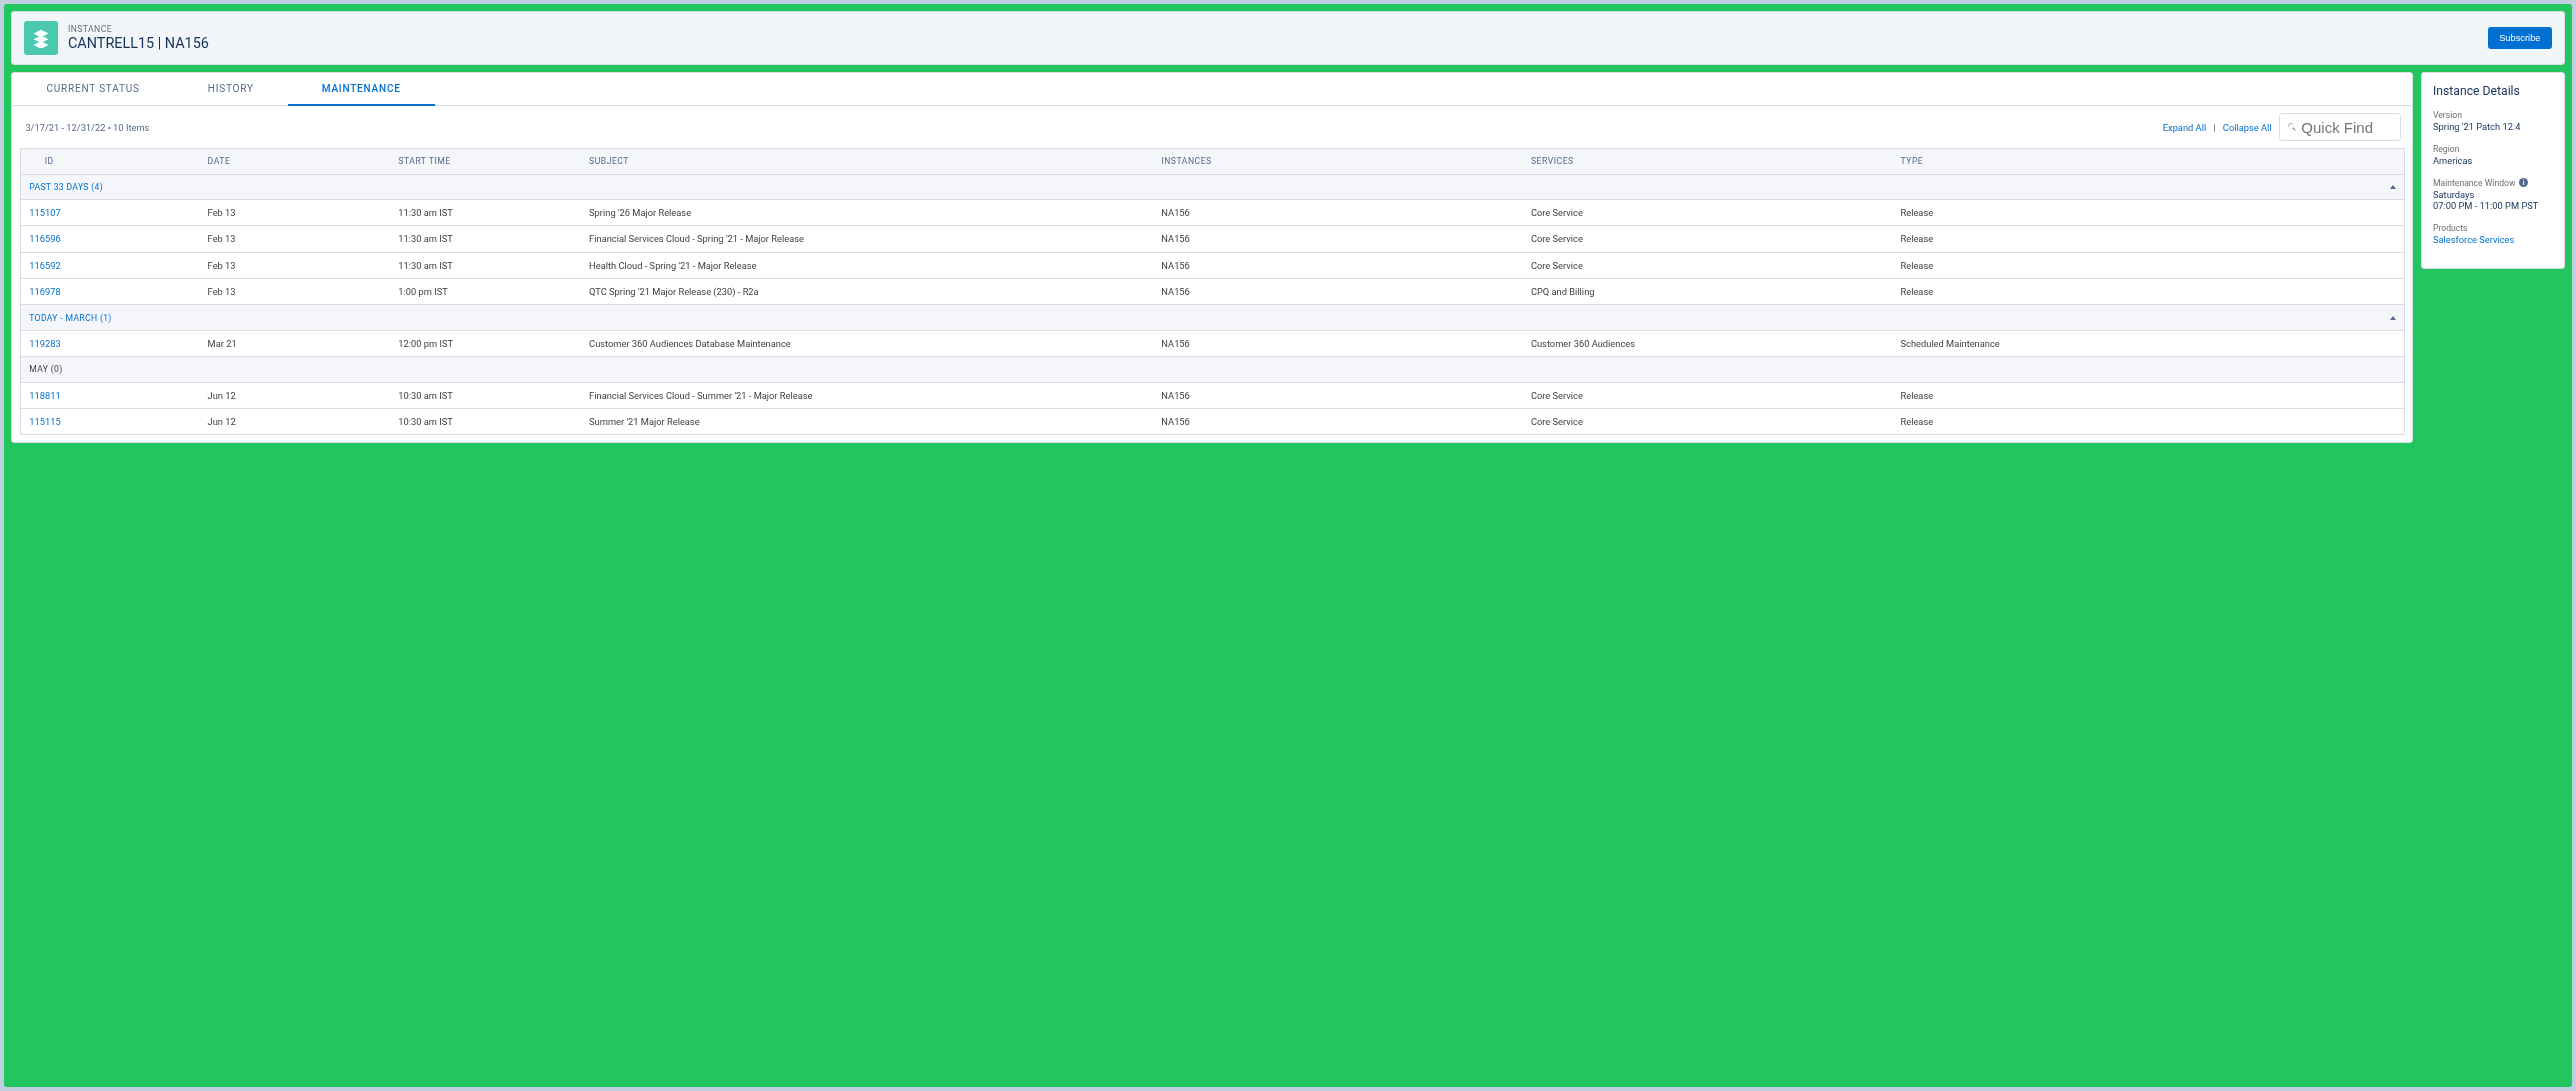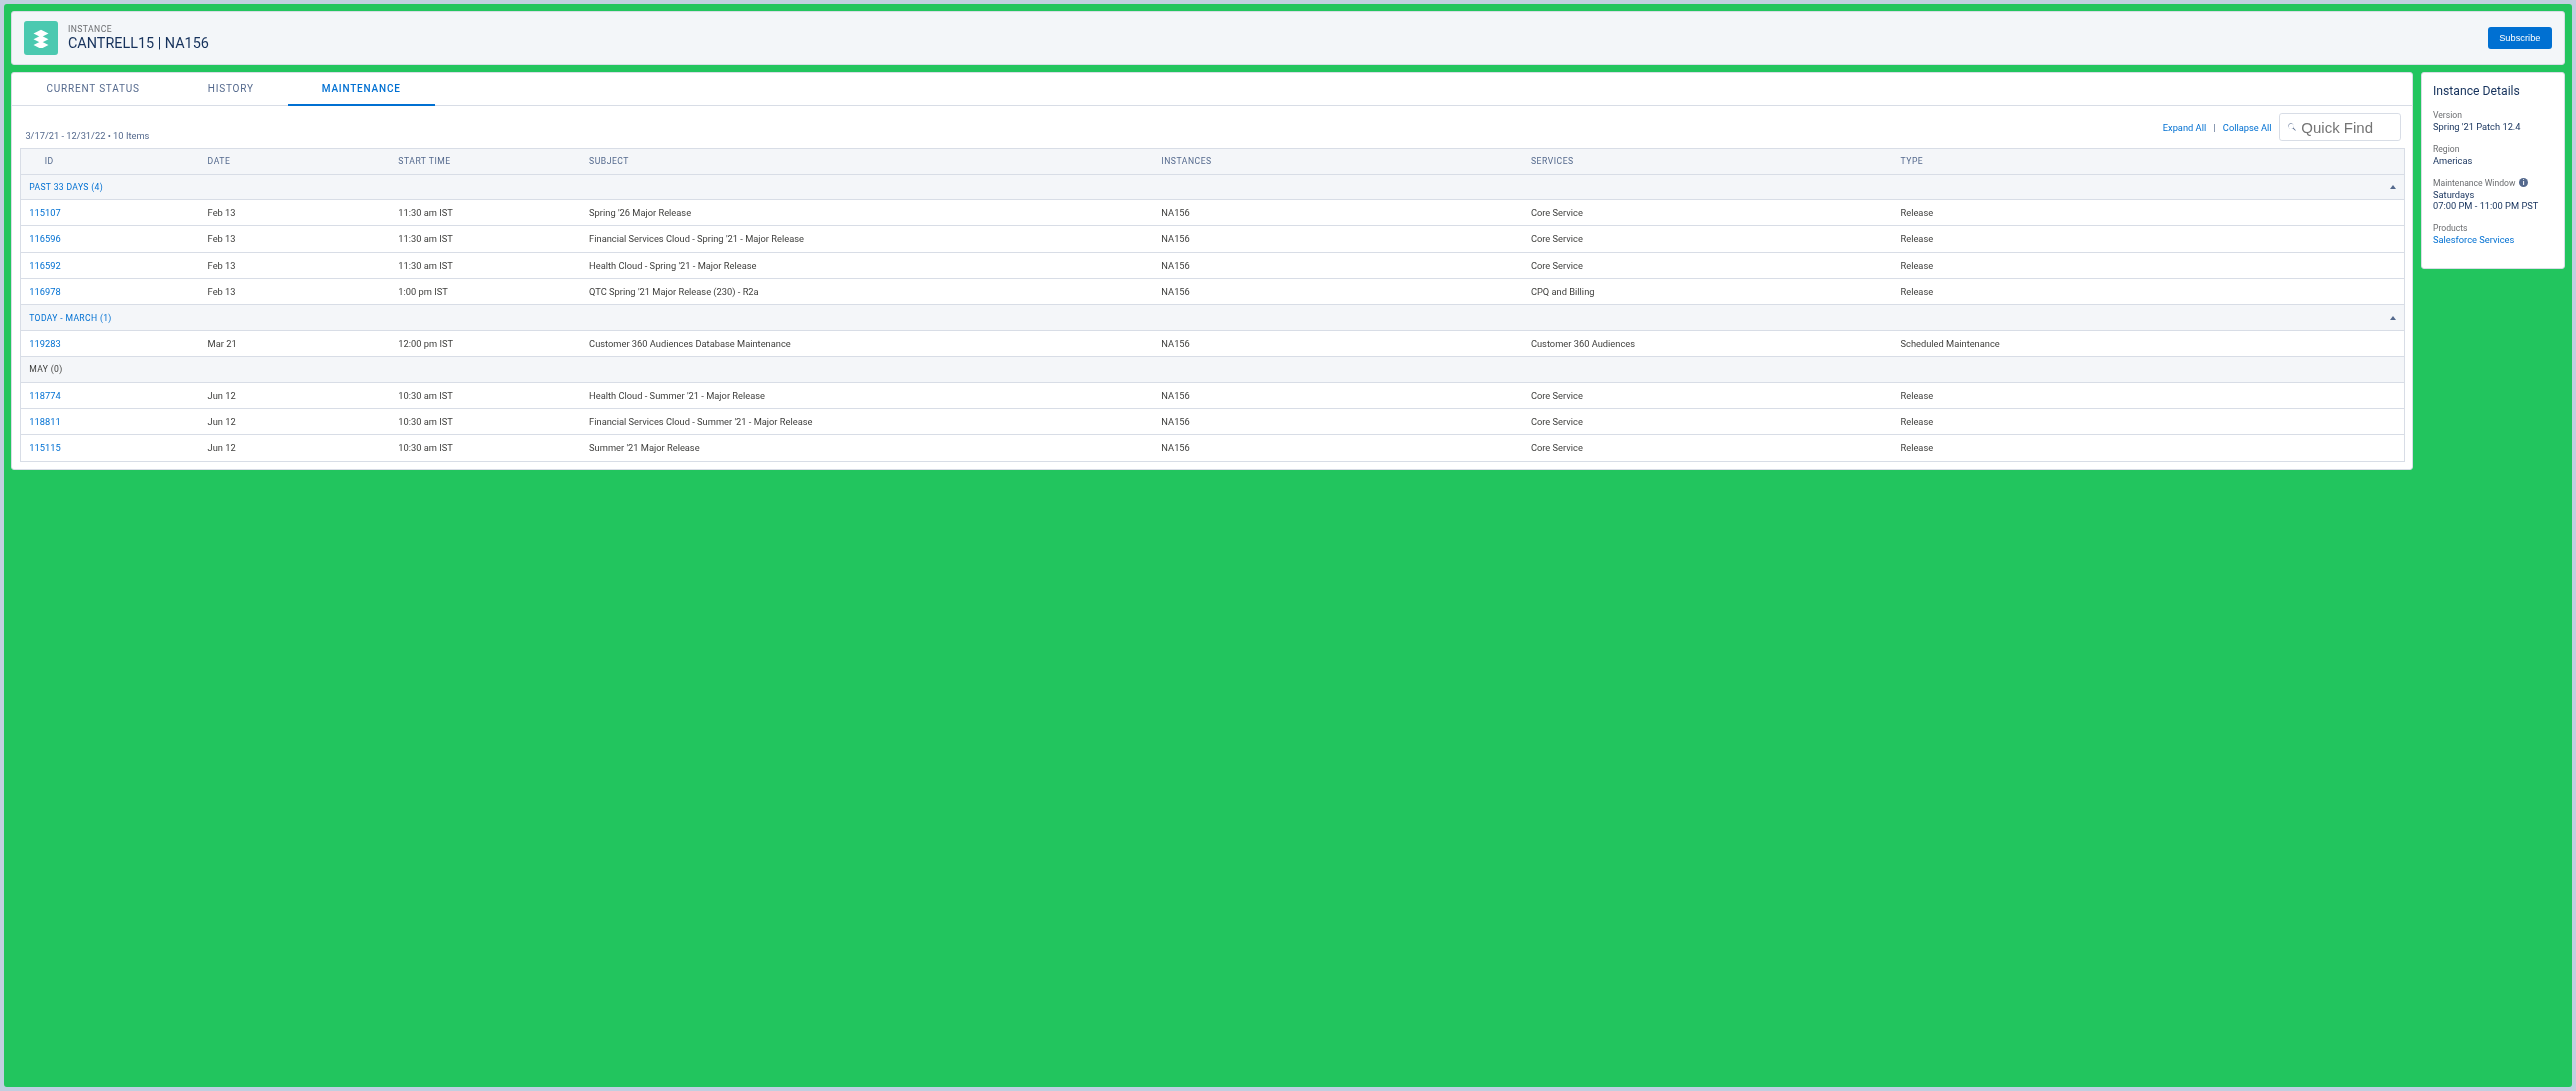--- a/index.html
+++ b/index.html
@@ -78,21 +78,21 @@
     border-bottom: 2.2px solid transparent;
     margin-bottom: -0.7px;
   }
   .tab.active {
     color: #0070d2;
     border-bottom-color: #0070d2;
     font-weight: 500;
   }
   .toolbar {
     display: flex;
-    align-items: flex-end;
+    align-items: center;
     justify-content: space-between;
     padding: 7.2px 11.5px;
   }
   .range-text { color: #54698d; font-size: 9.3px; }
   .toolbar-right { display: flex; align-items: center; gap: 7.2px; }
   .link { color: #0070d2; cursor: pointer; font-size: 9.3px; }
   .sep { color: #54698d; }
   .quickfind {
     display: flex; align-items: center;
     border: 0.7px solid #d8dde6;
@@ -300,29 +300,20 @@
               <td>NA156</td>
               <td>Customer 360 Audiences</td>
               <td>Scheduled Maintenance</td>
             </tr>
 
             <tr class="group-row">
               <td colspan="7"><span>MAY (0)</span></td>
             </tr>
 
             <tr>
-              <td><span class="id-link">118774</span></td>
-              <td>Jun 12</td>
-              <td>10:30 am IST</td>
-              <td>Health Cloud - Summer '21 - Major Release</td>
-              <td>NA156</td>
-              <td>Core Service</td>
-              <td>Release</td>
-            </tr>
-            <tr>
               <td><span class="id-link">118811</span></td>
               <td>Jun 12</td>
               <td>10:30 am IST</td>
               <td>Financial Services Cloud - Summer '21 - Major Release</td>
               <td>NA156</td>
               <td>Core Service</td>
               <td>Release</td>
             </tr>
             <tr>
               <td><span class="id-link">115115</span></td>

